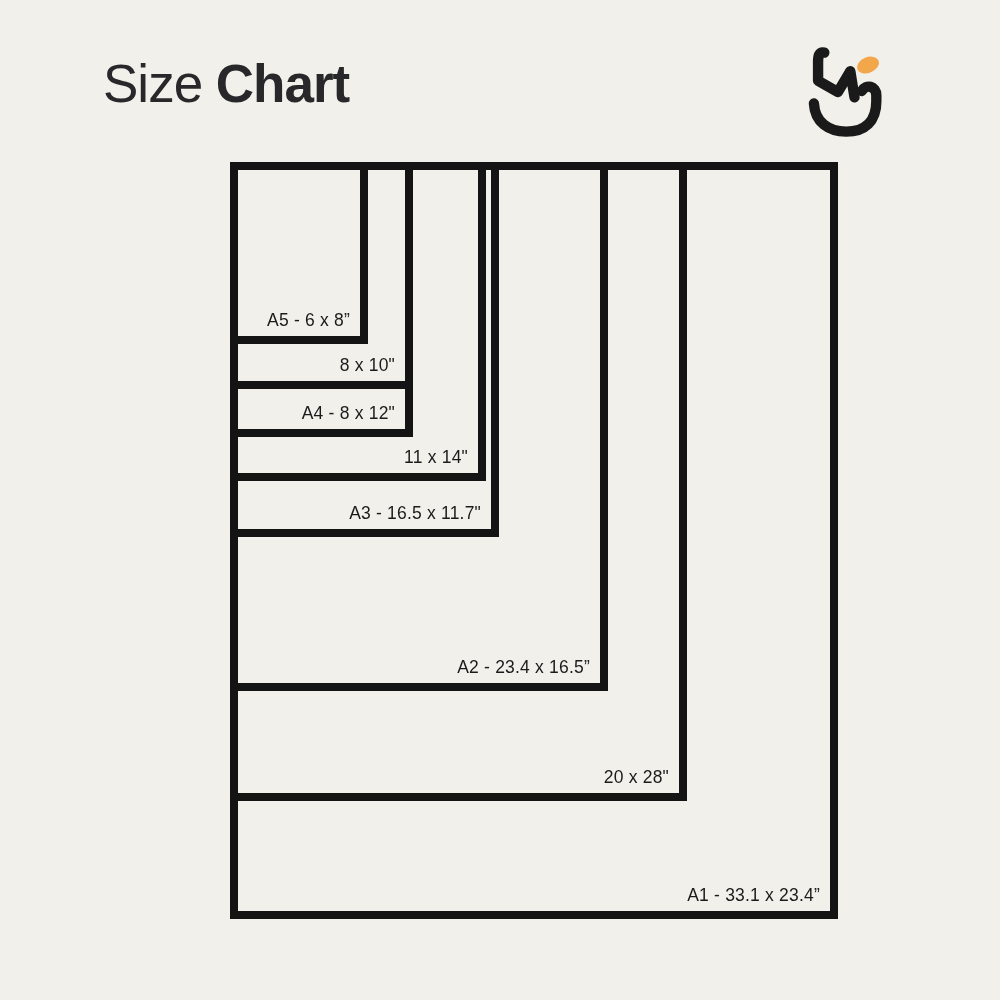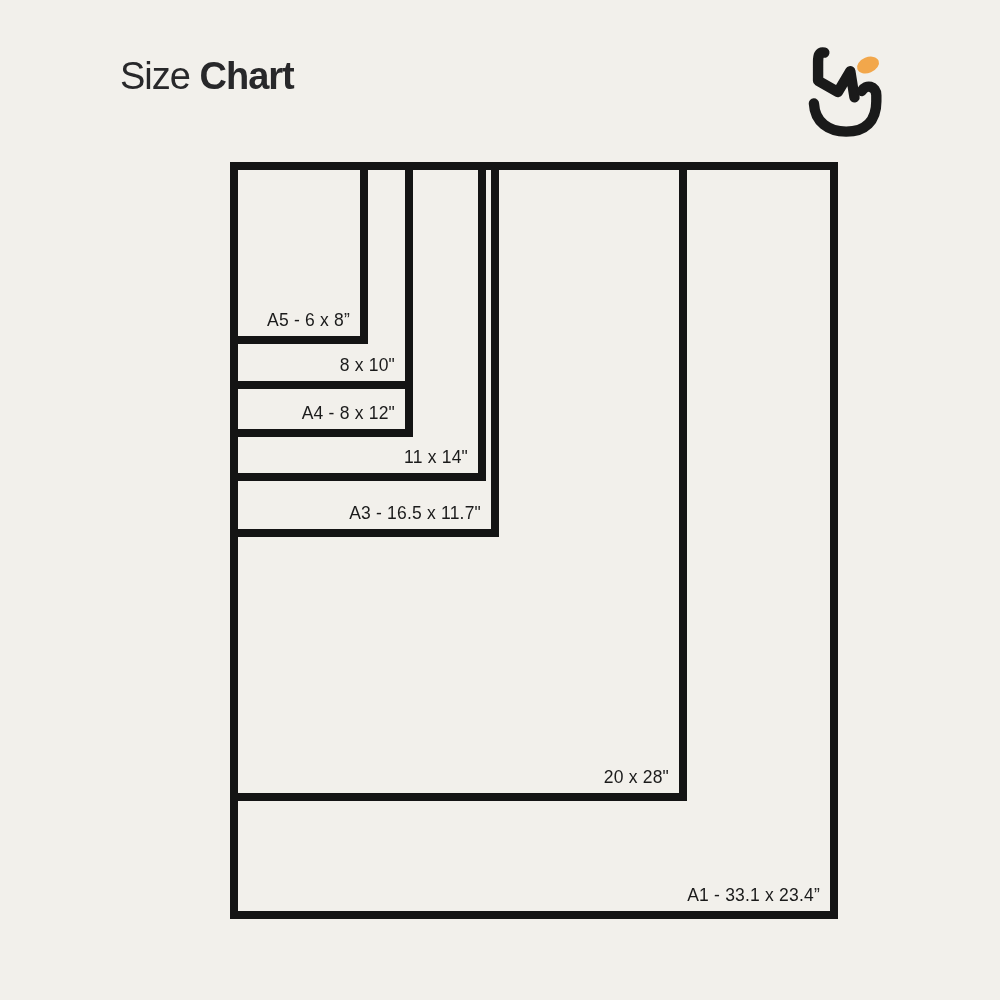--- a/index.html
+++ b/index.html
@@ -2,22 +2,22 @@
 <html><head>
 <meta charset="utf-8">
 <style>
   html,body{margin:0;padding:0;}
   body{
     width:1000px;height:1000px;position:relative;overflow:hidden;
     background:#f2f0eb;
     font-family:"Liberation Sans","DejaVu Sans",sans-serif;
   }
   .page-title{
-    position:absolute;left:120px;top:57px;
-    font-size:38px;line-height:1.0;letter-spacing:-1px;
+    position:absolute;left:103px;top:57px;
+    font-size:53px;line-height:1.0;letter-spacing:-1px;
     color:#28282a;white-space:nowrap;
   }
   .page-title .t-regular{font-weight:400;}
   .page-title .t-bold{font-weight:700;}
   .brand-logo{position:absolute;left:800px;top:38px;width:110px;height:104px;}
   #chart{position:absolute;left:0;top:0;width:1000px;height:1000px;}
   .size-rect{
     position:absolute;box-sizing:border-box;
     border:8px solid #141414;background:transparent;padding-left:24px;
   }
@@ -43,20 +43,23 @@
   </g>
 </svg>
 
 <div id="chart">
     <div class="size-rect" style="left: 230px; top: 162px; width: 608px; height: 757px; border-width: 8px; border-color: rgb(20, 20, 20); z-index: 1;">
       <span class="rect-label">A1 - 33.1 x 23.4”</span>
     </div>
     <div class="size-rect" style="left: 230px; top: 162px; width: 457px; height: 639px; border-width: 8px; border-color: rgb(20, 20, 20); z-index: 2;">
       <span class="rect-label">20 x 28"</span>
     </div>
+    <div class="size-rect" style="left: 230px; top: 162px; width: 378px; height: 529px; border-width: 8px; border-color: rgb(20, 20, 20); z-index: 3;">
+      <span class="rect-label">A2 - 23.4 x 16.5”</span>
+    </div>
     <div class="size-rect" style="left: 230px; top: 162px; width: 269px; height: 375px; border-width: 8px; border-color: rgb(20, 20, 20); z-index: 4;">
       <span class="rect-label">A3 - 16.5 x 11.7"</span>
     </div>
     <div class="size-rect" style="left: 230px; top: 162px; width: 256px; height: 319px; border-width: 8px; border-color: rgb(20, 20, 20); z-index: 5;">
       <span class="rect-label">11 x 14"</span>
     </div>
     <div class="size-rect" style="left: 230px; top: 162px; width: 183px; height: 275px; border-width: 8px; border-color: rgb(20, 20, 20); z-index: 6;">
       <span class="rect-label">A4 - 8 x 12"</span>
     </div>
     <div class="size-rect" style="left: 230px; top: 162px; width: 183px; height: 227px; border-width: 8px; border-color: rgb(20, 20, 20); z-index: 7;">

